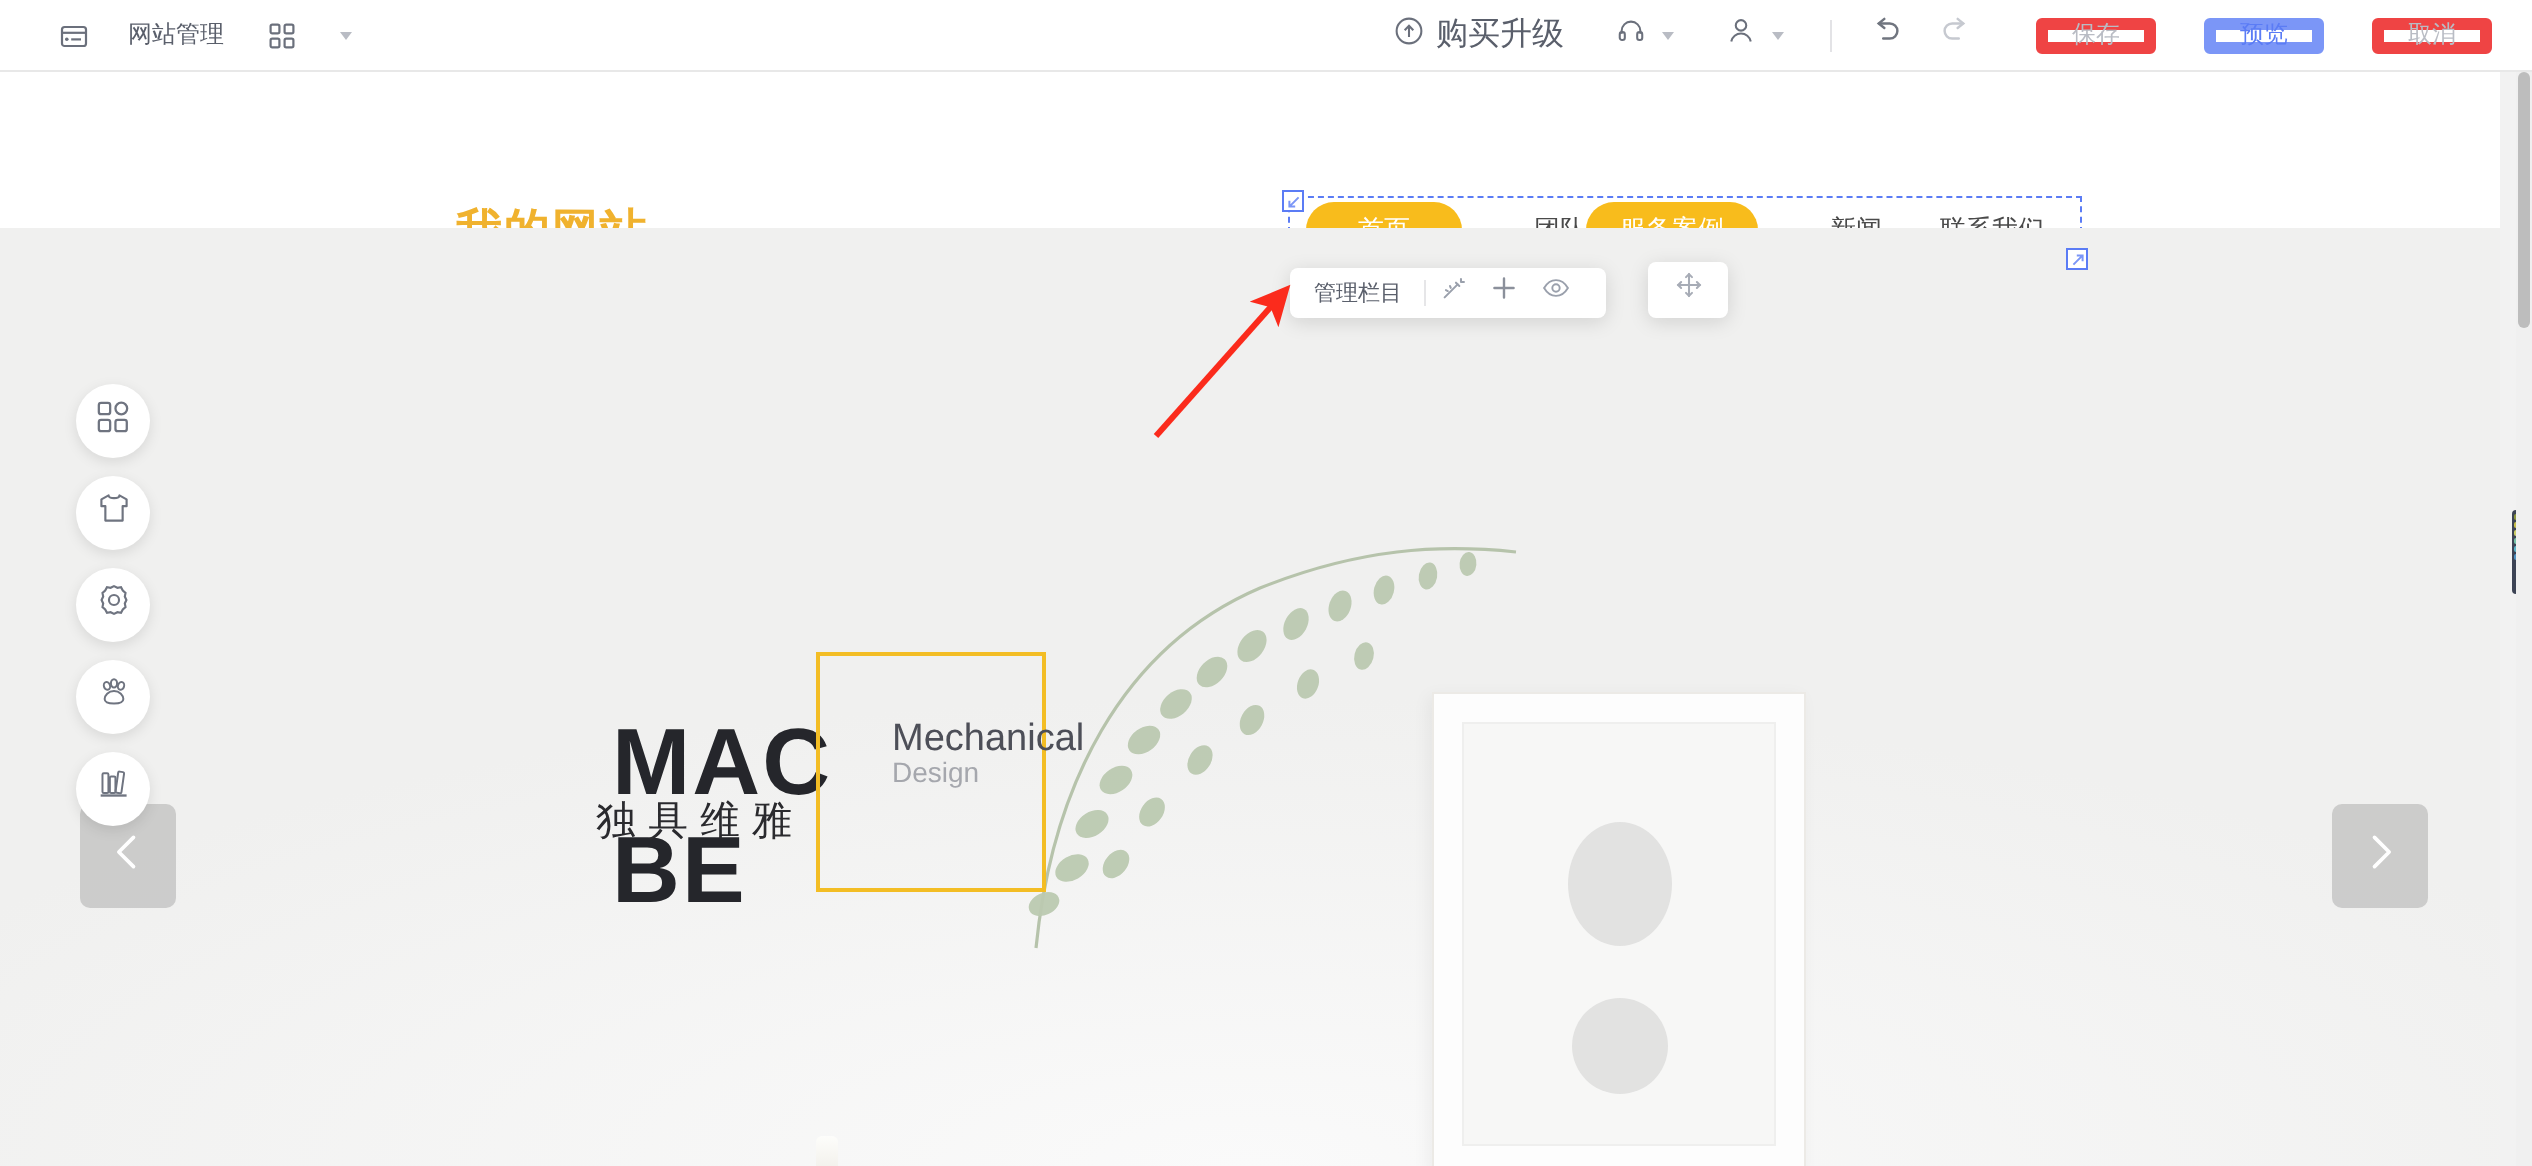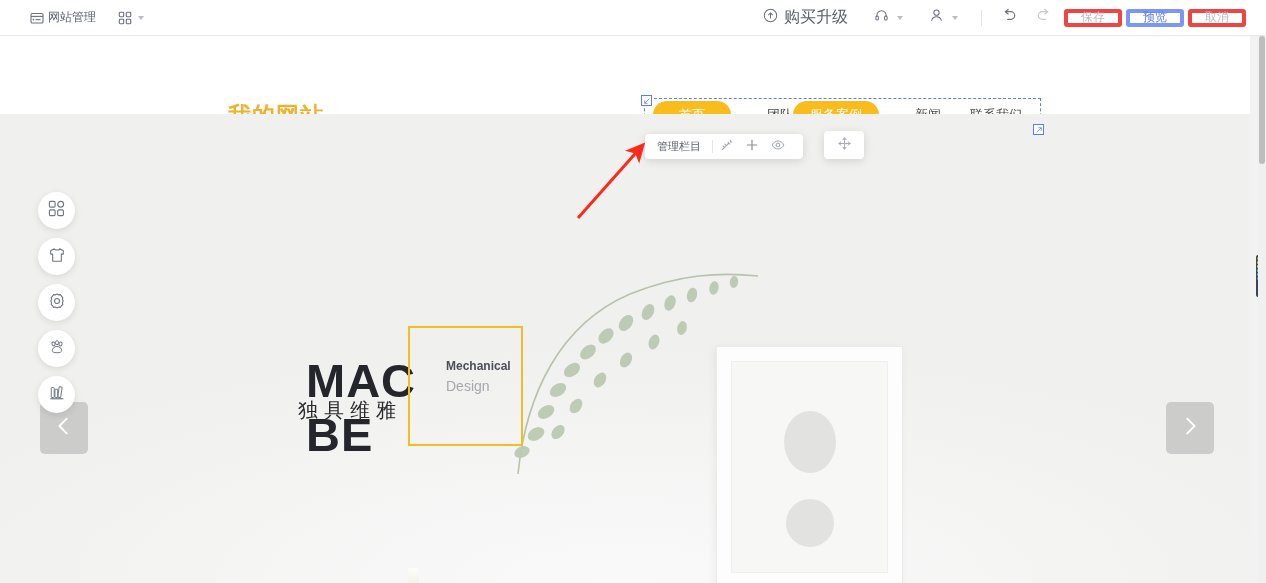--- a/index.html
+++ b/index.html
@@ -9,31 +9,31 @@
     background:#f2f2f2; color:#333; position:relative;
   }
 
   
   #topbar{
     position:absolute; left:0; top:0; width:1266px; height:36px;
     background:#fff; border-bottom:1px solid #e8e8e8;
     display:flex; align-items:center; z-index:60;
   }
   .tb-left{ display:flex; align-items:center; padding-left:30px; gap:22px; }
-  .tb-item{ display:flex; align-items:center; gap:4px; font-size:12px; color:#5a5f6b; cursor:pointer;text-align:center; }
+  .tb-item{ display:flex; align-items:center; gap:20px; font-size:12px; color:#5a5f6b; cursor:pointer;text-align:center; }
   .tb-item svg{ display:block; }
   .caret{ width:0;height:0;border-left:3.5px solid transparent;border-right:3.5px solid transparent;border-top:4px solid #b9bcc4; margin-left:2px;}
   .tb-right{ margin-left:auto; display:flex; align-items:center; gap:0px; padding-right:20px; }
   .tb-r-item{ display:flex; align-items:center; gap:6px; font-size:16px; color:#5a5f6b; cursor:pointer; padding:0 13px;justify-content:center; }
   .tb-sep{ width:1px; height:16px; background:#e3e3e6; margin:0 10px; }
   .icobtn{ display:flex; align-items:center; justify-content:center; width:34px; height:30px; cursor:pointer; }
   .tb-btn{
-    min-width:58px; height:18px; border:4px solid #ef4444; border-radius:3px;
+    min-width:58px; height:18px; border:6px solid #ef4444; border-radius:3px;
     display:flex; align-items:center; justify-content:center;
-    font-size:12px; color:#b9bcc4; background:#fff; margin-left:4px; cursor:pointer;
+    font-size:12px; color:#b9bcc4; background:#fff; margin-left:24px; cursor:pointer;
     padding:0 12px;
   }
   .tb-btn.primary{ color:#5b7cf5; border-color:#7b96f7; }
 
   
   #canvas{
     position:absolute; left:0; top:36px; width:1250px; height:547px; overflow:hidden;
     background:#f4f4f4;
   }
   
@@ -101,21 +101,21 @@
     font-weight:bold;
   }
   #bn-cn{
     position:absolute; left:298px; top:283px; font-size:20px; letter-spacing:6px;
     color:#2a2a2e;
   }
   #bn-box{
     position:absolute; left:408px; top:212px; width:115px; height:120px;
     border:2px solid #f3bd24;
   }
-  #bn-en1{ position:absolute; left:446px; top:245px; font-size:12px; color:#4d4f58; font-weight:bold;}
+  #bn-en1{ position:absolute; left:446px; top:245px; font-size:19px; color:#4d4f58; font-weight:normal;}
   #bn-en2{ position:absolute; left:446px; top:264px; font-size:14px; color:#a5a7ad; }
 
   
   .wall{ position:absolute; left:280px; top:0; width:700px; height:469px; }
   .frame-outer{
     position:absolute; left:716px; top:312px; width:187px; height:242px;
     background:#fdfdfd; border:1px solid #eceae6;
     box-shadow:-2px 2px 8px rgba(0,0,0,.05);
   }
   .frame-mat{ position:absolute; left:14px; top:14px; right:14px; bottom:14px; background:#f7f7f6; border:1px solid #efefee;}

